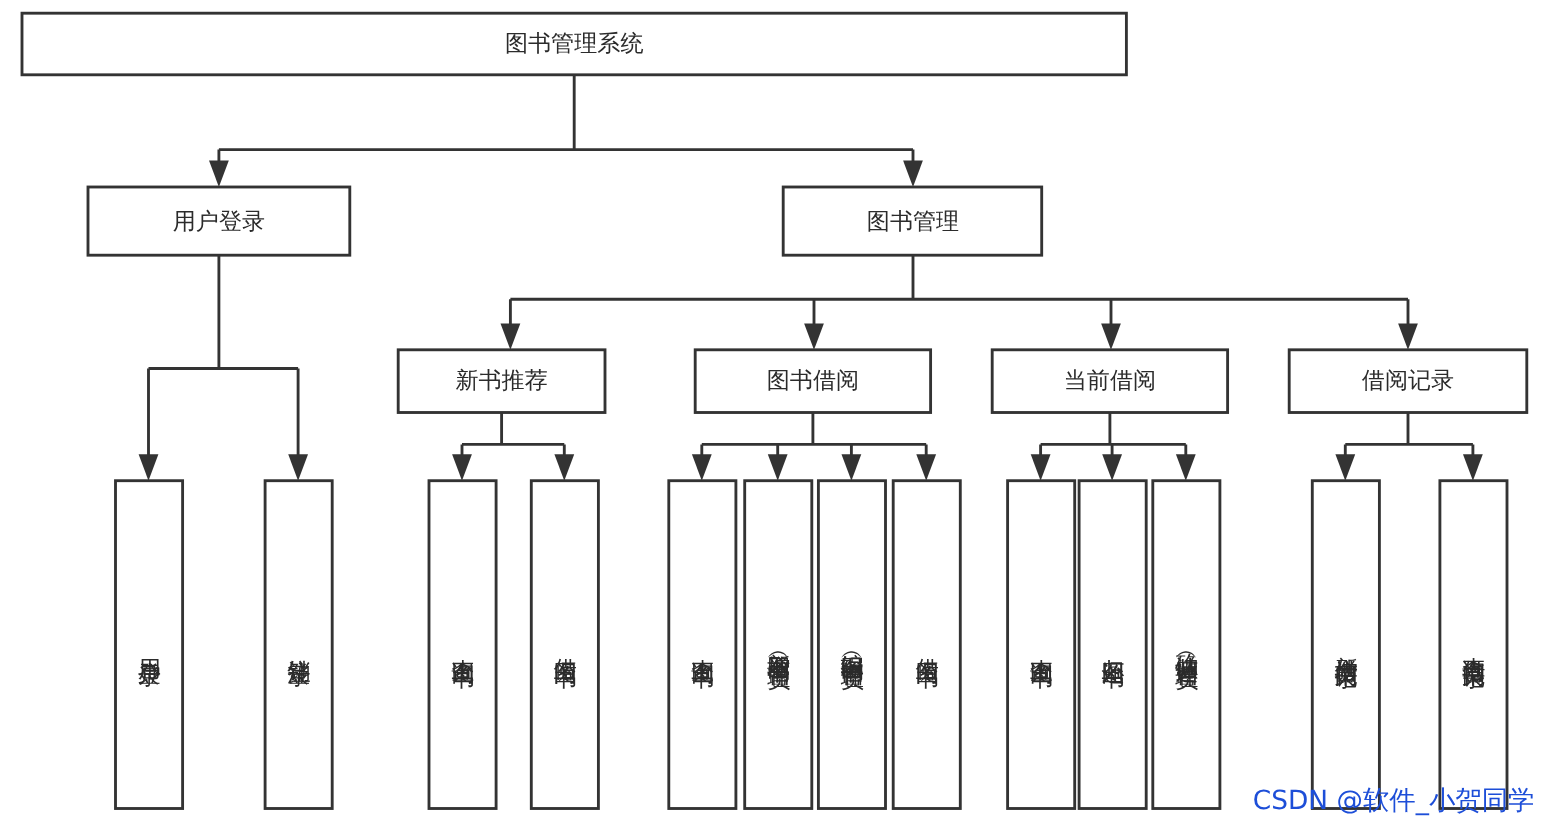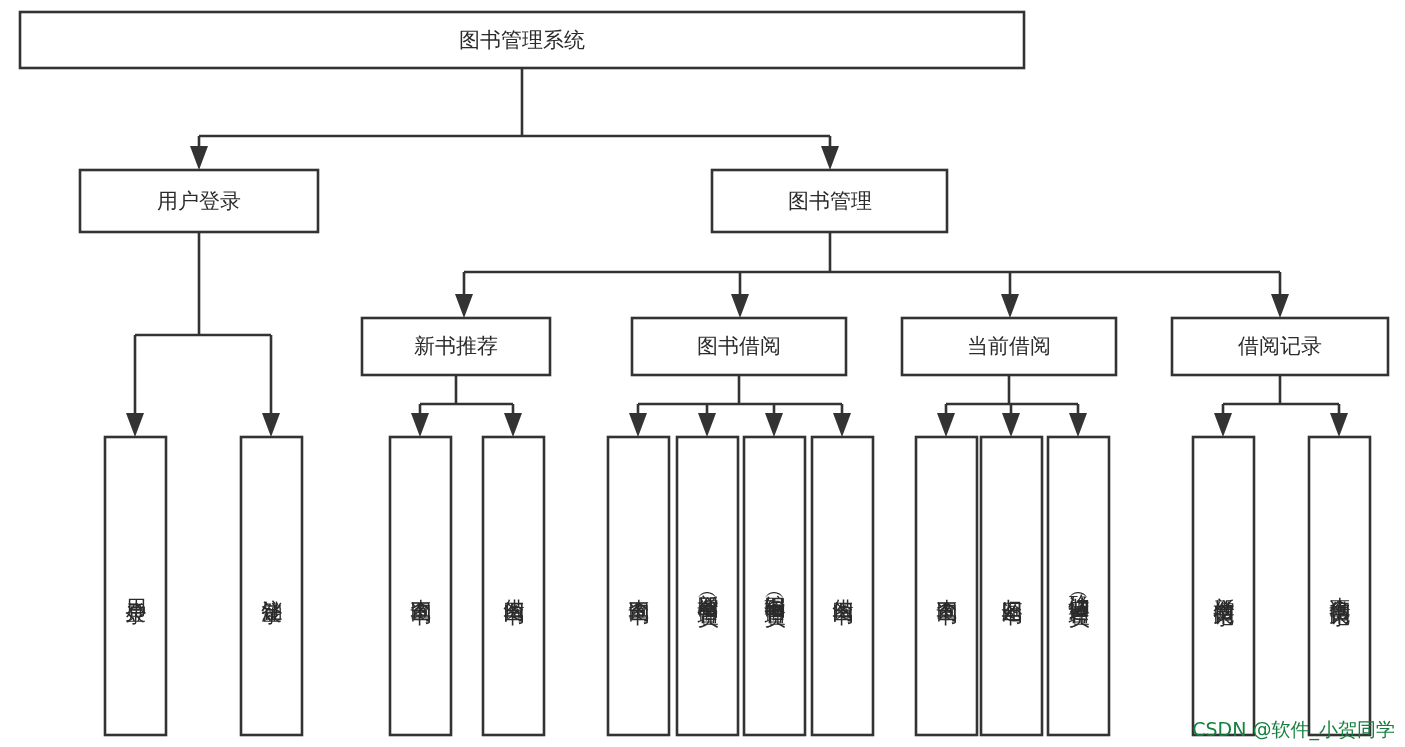--- a/index.html
+++ b/index.html
@@ -61,22 +61,22 @@
     align-items: center;
     justify-content: center;
     white-space: nowrap;
     pointer-events: none;
   }
   .watermark {
     position: absolute;
     right: 10px;
     bottom: 4px;
     font-family: "DejaVu Sans", "Liberation Sans", sans-serif;
-    font-size: 19px;
-    color: #15803d;
+    font-size: 24px;
+    color: #1d4ed8;
     white-space: nowrap;
   }
 </style>
 </head>
 <body>
 
 <div id="diagram-root">
 
   <svg id="flow-svg" viewBox="0 0 1405 747">
 

